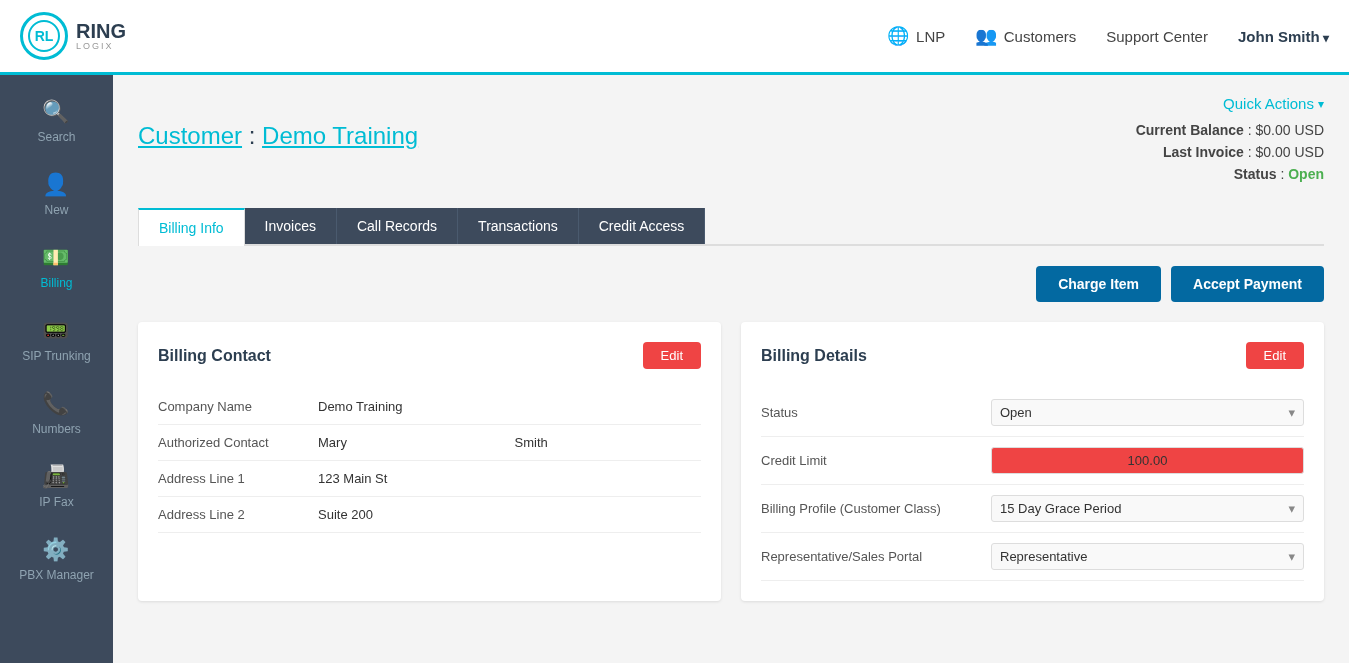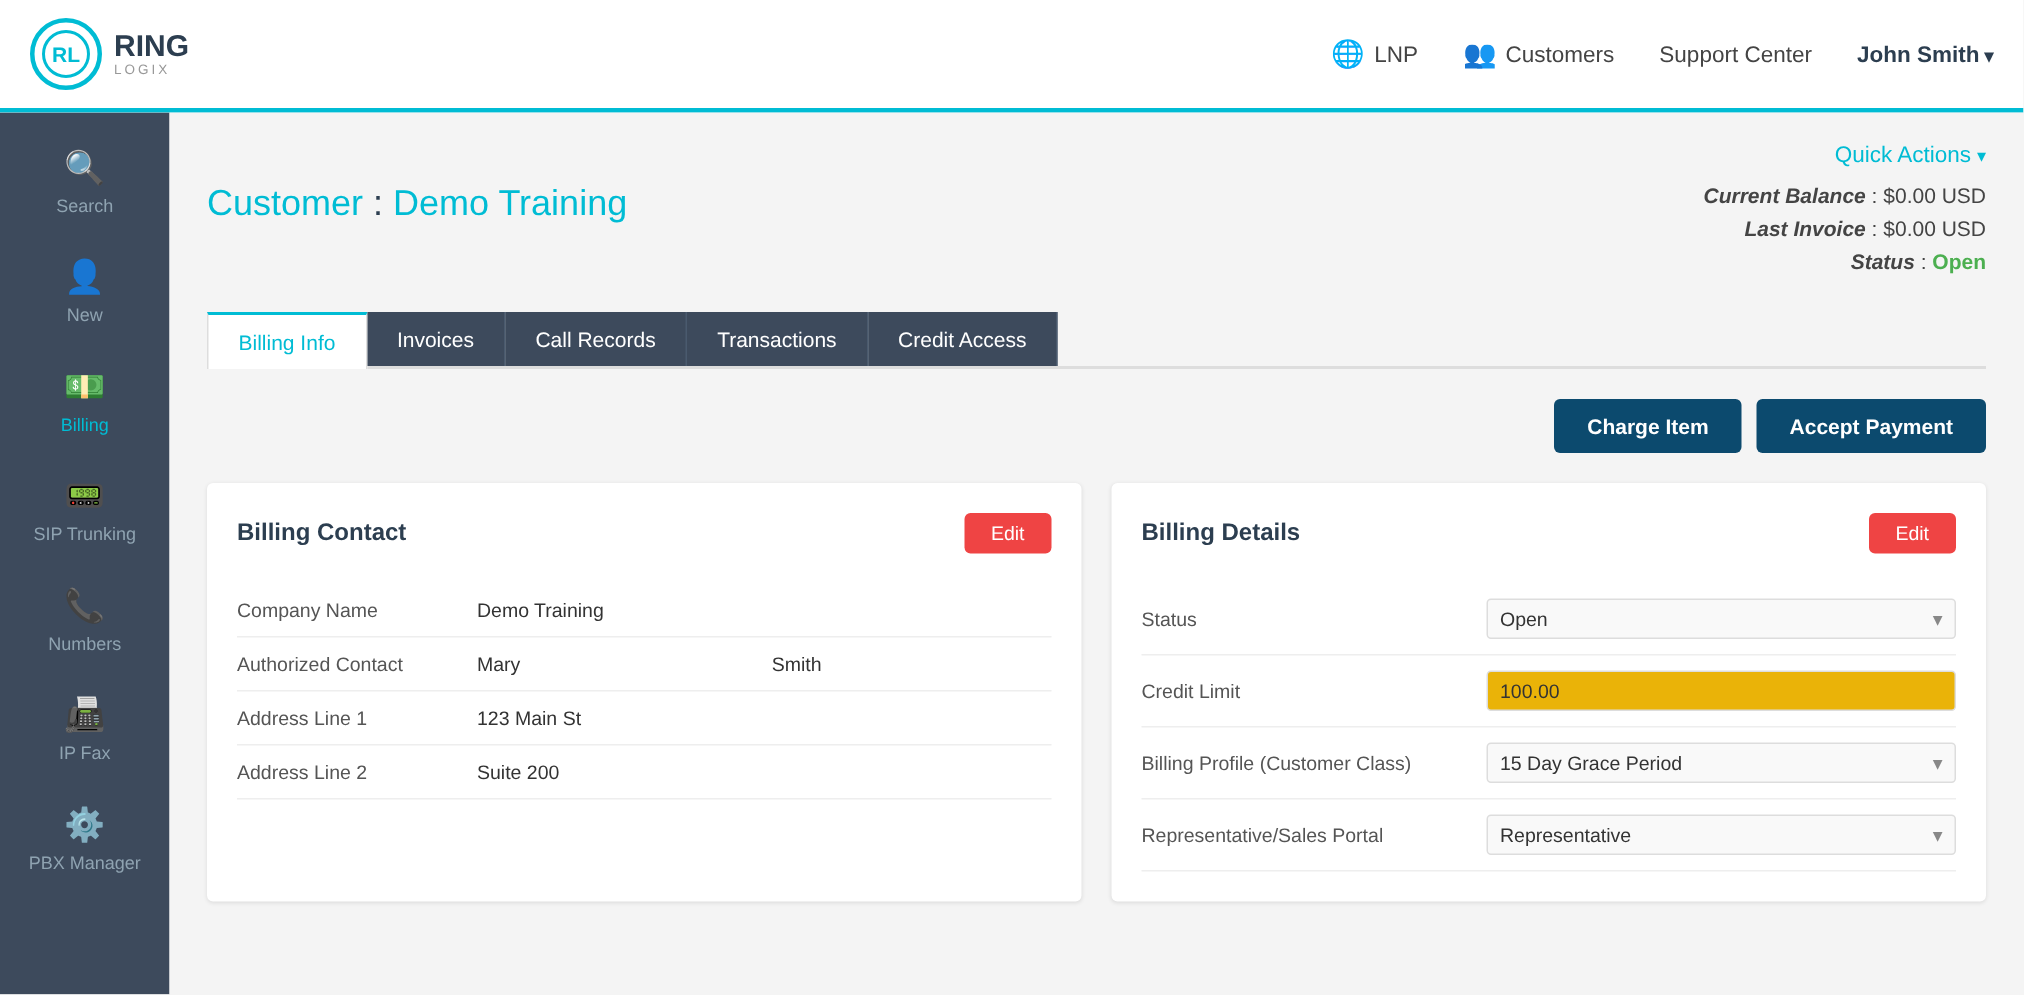--- a/index.html
+++ b/index.html
@@ -91,24 +91,24 @@
     }
     .quick-actions-btn::after { content: ' ▾'; font-size: 12px; }
 
     .customer-header {
       display: flex;
       justify-content: space-between;
       align-items: flex-start;
       margin-bottom: 20px;
     }
     .customer-title { font-size: 24px; color: #2c3e50; font-weight: normal; }
-    .customer-title span { color: #00bcd4; }
+    .customer-title span { color: #00bcd4; text-decoration: underline; }
     .customer-info { text-align: right; font-size: 14px; color: #444; }
     .customer-info .info-row { margin-bottom: 6px; }
-    .info-label { font-weight: bold; font-style: italic; }
+    .info-label { font-weight: bold; }
     .info-value { color: #444; }
     .status-open { color: #4caf50; font-weight: bold; }
 
     
     .tabs {
       display: flex;
       border-bottom: 2px solid #ddd;
       margin-bottom: 20px;
     }
     .tab {
@@ -131,21 +131,21 @@
     }
 
     
     .action-buttons {
       display: flex;
       justify-content: flex-end;
       gap: 10px;
       margin-bottom: 20px;
     }
     .btn-primary {
-      background: #0c4a6e;
+      background: #0369a1;
       color: #fff;
       border: none;
       padding: 10px 22px;
       border-radius: 4px;
       font-size: 14px;
       cursor: pointer;
       font-weight: bold;
     }
 
     
@@ -227,24 +227,25 @@
       padding: 5px 8px;
       display: flex;
       justify-content: space-between;
       align-items: center;
     }
     .select-value::after { content: '▾'; color: #888; }
     .input-value {
       flex: 1;
       font-size: 13px;
       color: #333;
-      background: #eab308;
+      background: #ef4444;
       border: 1px solid #ddd;
       border-radius: 3px;
       padding: 5px 8px;
+      text-align: center;
     }
   </style>
 </head>
 <body>
 
 <nav class="top-nav">
   <div class="logo-area">
     <div class="logo-circle">
       <div class="logo-inner">RL</div>
     </div>

